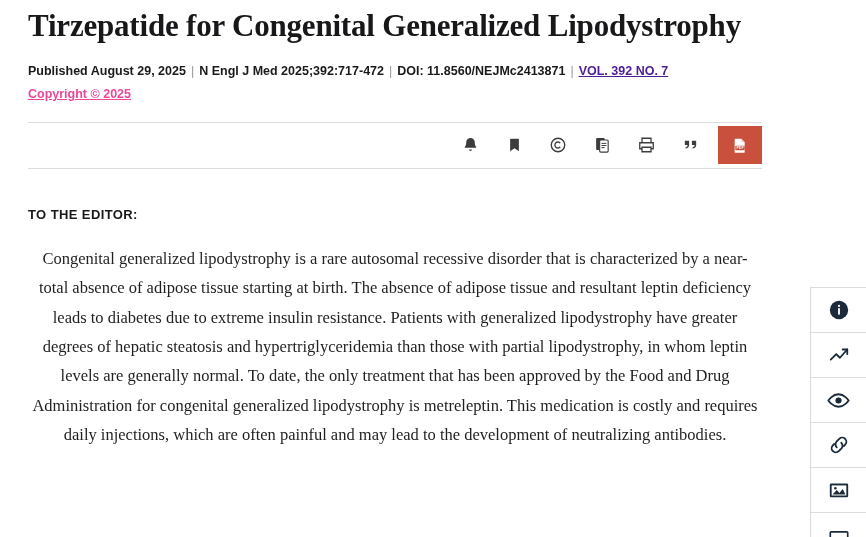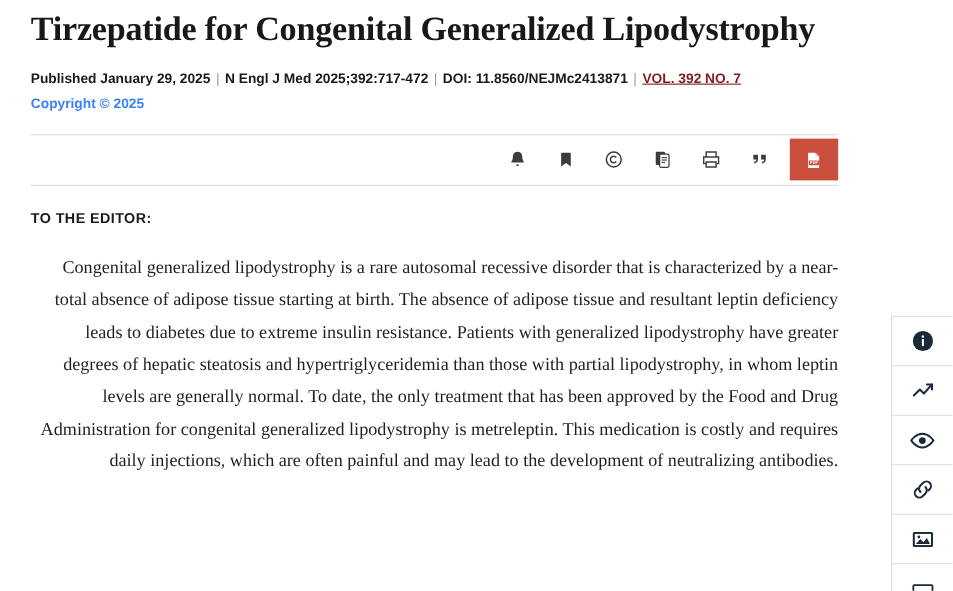--- a/index.html
+++ b/index.html
@@ -43,25 +43,26 @@
     line-height: 1.85;
     font-weight: 600;
   }
   .meta .sep {
     color: #9a9a9a;
     font-weight: 400;
     padding: 0 5px;
   }
   .meta .vol {
     text-decoration: underline;
-    color: #7f1d1d;
+    color: #4c1d95;
     cursor: pointer;
   }
   .meta .copyright {
-    color: #3b82f6;
+    text-decoration: underline;
+    color: #ec4899;
     cursor: pointer;
   }
   .toolbar {
     margin-top: 16px;
     border-top: 1px solid #dcdcdc;
     border-bottom: 1px solid #dcdcdc;
     height: 47px;
     display: flex;
     align-items: center;
     justify-content: flex-end;
@@ -86,29 +87,29 @@
   }
   .body-text {
     padding-top: 22px;
   }
   .to-editor {
     font-family: "Liberation Sans", sans-serif;
     font-size: 13px;
     font-weight: 700;
     letter-spacing: 0.4px;
     color: #1a1a1a;
-    margin: 0 0 22px 0;
+    margin: 16px 0 22px 0;
   }
   .para {
     font-family: "Liberation Serif", serif;
     font-size: 16.5px;
     line-height: 1.78;
     color: #1f1f1f;
     margin: 0 0 18px 0;
-    text-align: right;
+    text-align: center;
   }
   .para.cut {
     opacity: 1;
   }
   .railbox {
     position: absolute;
     right: 0;
     top: 287px;
     width: 56px;
     border-left: 1px solid #dcdcdc;
@@ -130,21 +131,21 @@
 </head>
 <body>
 
 <div class="page">
 
   <div class="article">
 
     <h1 class="title">Tirzepatide for Congenital Generalized Lipodystrophy</h1>
 
     <div class="meta">
-      <span>Published January 29, 2025</span><span class="sep">|</span><span>N Engl J Med 2025;392:717-472</span><span class="sep">|</span><span>DOI: 11.8560/NEJMc2413871</span><span class="sep">|</span><span class="vol">VOL. 392 NO. 7</span><br>
+      <span>Published August 29, 2025</span><span class="sep">|</span><span>N Engl J Med 2025;392:717-472</span><span class="sep">|</span><span>DOI: 11.8560/NEJMc2413871</span><span class="sep">|</span><span class="vol">VOL. 392 NO. 7</span><br>
       <span class="copyright">Copyright © 2025</span>
     </div>
 
     <div class="toolbar">
 
       <div class="tool" title="Alerts">
         <svg width="17" height="18" viewBox="0 0 24 24" fill="currentColor">
           <path d="M12 2a6 6 0 0 0-6 6c0 4-1.2 5.6-2 6.6-.4.5 0 1.4.7 1.4h14.6c.7 0 1.1-.9.7-1.4-.8-1-2-2.6-2-6.6a6 6 0 0 0-6-6z"></path>
           <path d="M10 18.5a2 2 0 0 0 4 0z"></path>
         </svg>

